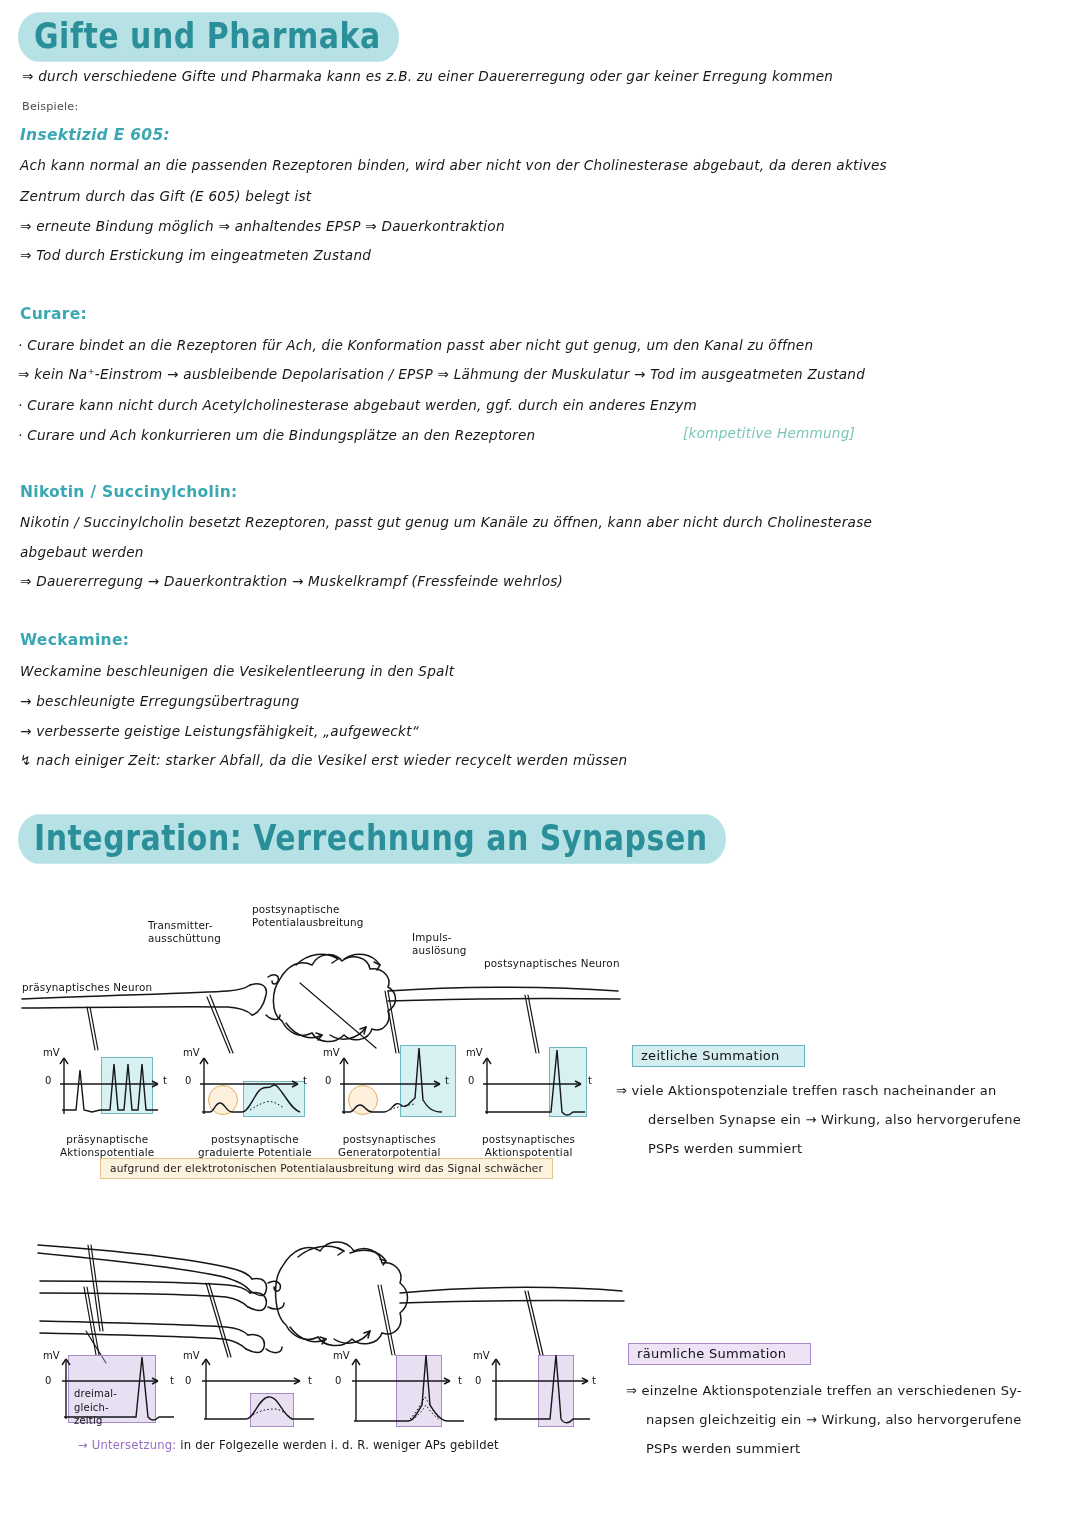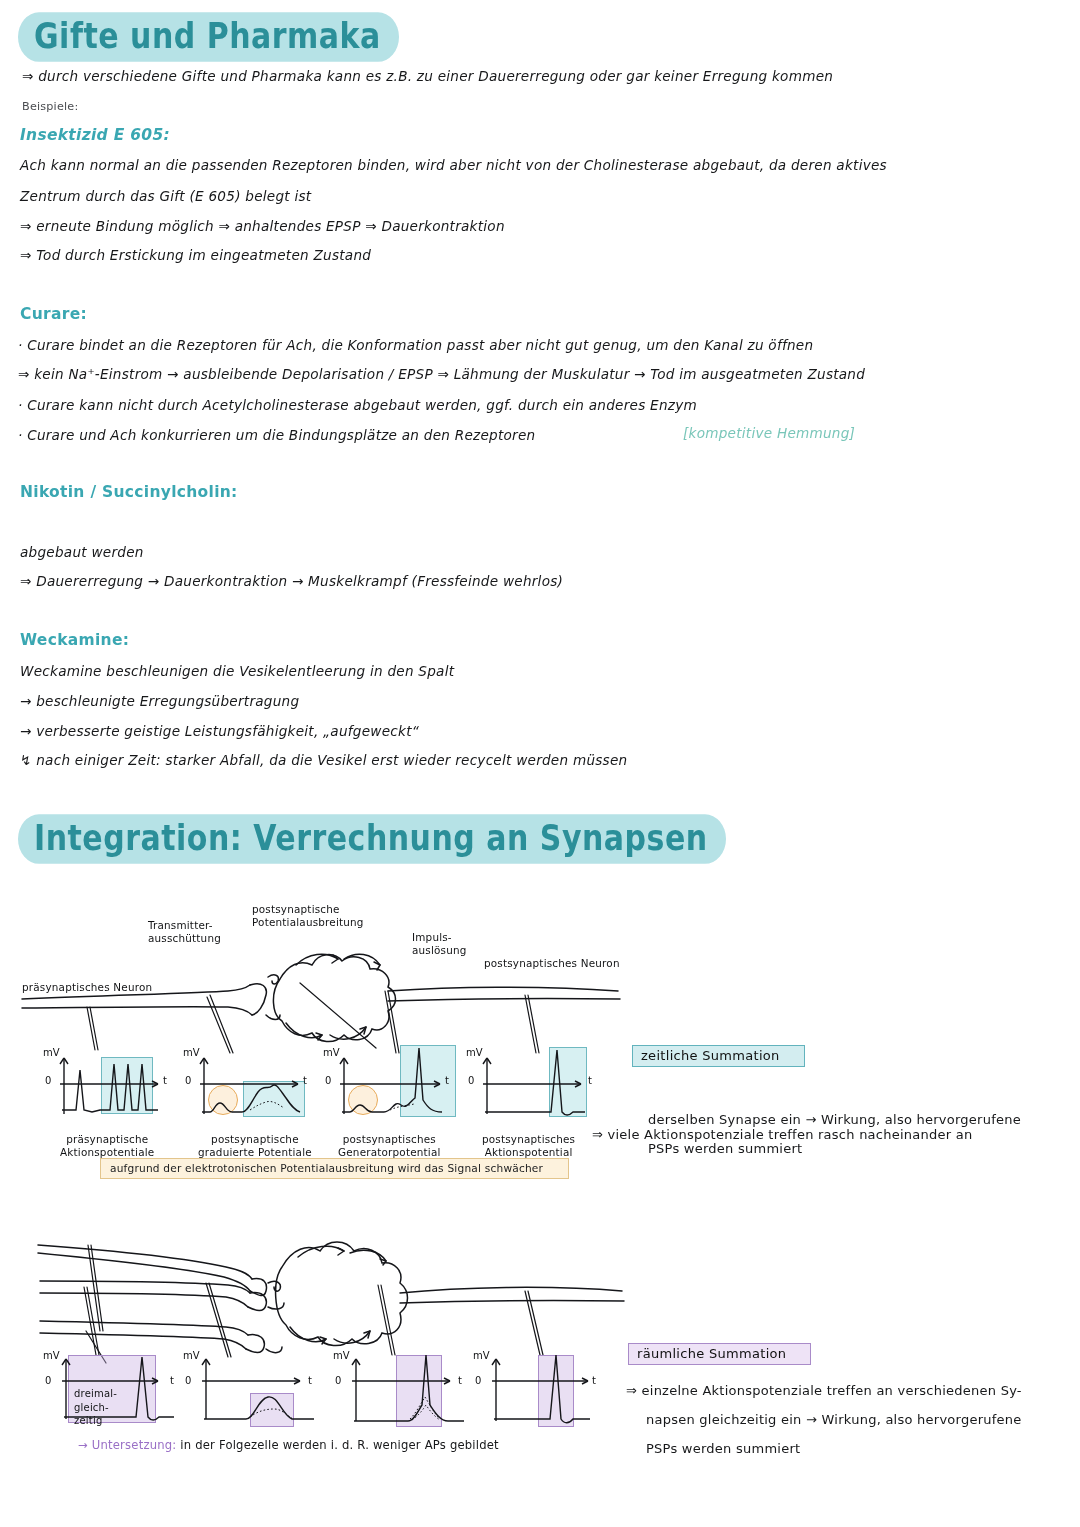--- a/index.html
+++ b/index.html
@@ -85,21 +85,21 @@
     border:1.5px solid #e8ab5b;
     border-radius:50%;
     box-sizing:border-box;
   }
   .note-yellow{
     position:absolute;
     background:#fdf2dd;
     border:1px solid #e3c58c;
     font-size:10.6px;
     color:#1b1c1e;
-    padding:3px 25px 4px 9px;
+    padding:3px 9px 4px 9px;
     letter-spacing:.2px;
     white-space:nowrap;
     box-sizing:border-box;
   }
   .tagbox{
     position:absolute;
     font-size:13px;
     letter-spacing:.3px;
     padding:2px 24px 3px 8px;
     white-space:nowrap;
@@ -136,20 +136,21 @@
   <div class="abs body-line" style="left:20px;top:247px;">⇒ Tod durch Erstickung im eingeatmeten Zustand</div>
 
   <div class="abs subhead" style="left:20px;top:305px;">Curare:</div>
   <div class="abs body-line" style="left:18px;top:337px;">· Curare bindet an die Rezeptoren für Ach, die Konformation passt aber nicht gut genug, um den Kanal zu öffnen</div>
   <div class="abs body-line" style="left:18px;top:366px;">⇒ kein Na⁺-Einstrom → ausbleibende Depolarisation / EPSP ⇒ Lähmung der Muskulatur → Tod im ausgeatmeten Zustand</div>
   <div class="abs body-line" style="left:18px;top:397px;">· Curare kann nicht durch Acetylcholinesterase abgebaut werden, ggf. durch ein anderes Enzym</div>
   <div class="abs body-line" style="left:18px;top:427px;">· Curare und Ach konkurrieren um die Bindungsplätze an den Rezeptoren</div>
   <div class="abs body-line mint" style="left:683px;top:425px;">[kompetitive Hemmung]</div>
 
   <div class="abs subhead" style="left:20px;top:483px;">Nikotin / Succinylcholin:</div>
+  <div class="abs body-line" style="left:20px;top:514px;">Nikotin / Succinylcholin besetzt Rezeptoren, passt gut genug um Kanäle zu öffnen, kann aber nicht durch Cholinesterase</div>
   <div class="abs body-line" style="left:20px;top:544px;">abgebaut werden</div>
   <div class="abs body-line" style="left:20px;top:573px;">⇒ Dauererregung → Dauerkontraktion → Muskelkrampf (Fressfeinde wehrlos)</div>
 
   <div class="abs subhead" style="left:20px;top:631px;">Weckamine:</div>
   <div class="abs body-line" style="left:20px;top:663px;">Weckamine beschleunigen die Vesikelentleerung in den Spalt</div>
   <div class="abs body-line" style="left:20px;top:693px;">→ beschleunigte Erregungsübertragung</div>
   <div class="abs body-line" style="left:20px;top:723px;">→ verbesserte geistige Leistungsfähigkeit, „aufgeweckt“</div>
   <div class="abs body-line" style="left:20px;top:752px;">↯ nach einiger Zeit: starker Abfall, da die Vesikel erst wieder recycelt werden müssen</div>
 
   <div class="abs" style="left:18px;top:818px;">
@@ -277,21 +278,21 @@
     <div class="axis-lbl" style="left:466px;top:152px;">mV</div>
     <div class="axis-lbl" style="left:468px;top:180px;">0</div>
     <div class="axis-lbl" style="left:588px;top:180px;">t</div>
     <div class="dlabel ctr" style="left:482px;top:238px;white-space:pre;">postsynaptisches
 Aktionspotential</div>
   </div>
 
   <div class="note-yellow" style="left:100px;top:1158px;">aufgrund der elektrotonischen Potentialausbreitung wird das Signal schwächer</div>
 
   <div class="tagbox teal" style="left:632px;top:1045px;">zeitliche Summation</div>
-  <div class="side-txt" style="left:592px;top:1083px;margin-top:44px;">⇒ viele Aktionspotenziale treffen rasch nacheinander an</div>
+  <div class="side-txt" style="left:616px;top:1083px;">⇒ viele Aktionspotenziale treffen rasch nacheinander an</div>
   <div class="side-txt" style="left:648px;top:1112px;">derselben Synapse ein → Wirkung, also hervorgerufene</div>
   <div class="side-txt" style="left:648px;top:1141px;">PSPs werden summiert</div>
 
   <div class="diagram" style="left:0px;top:1245px;width:640px;height:250px;">
 
     <svg width="640" height="250" style="position:absolute;left:0;top:0;">
       <g fill="none" stroke="#15161a" stroke-width="1.5" stroke-linecap="round">
 
         <path d="M38,0 C120,6 190,14 226,22 C240,25 248,28 252,34"></path>
         <path d="M38,8 C120,16 190,24 224,32 C238,36 246,40 250,46"></path>

